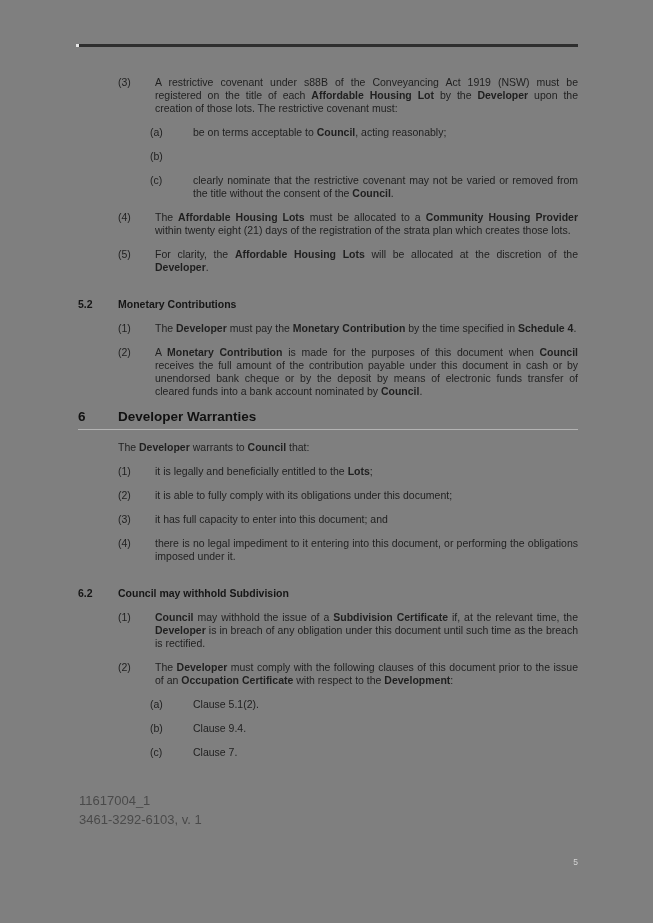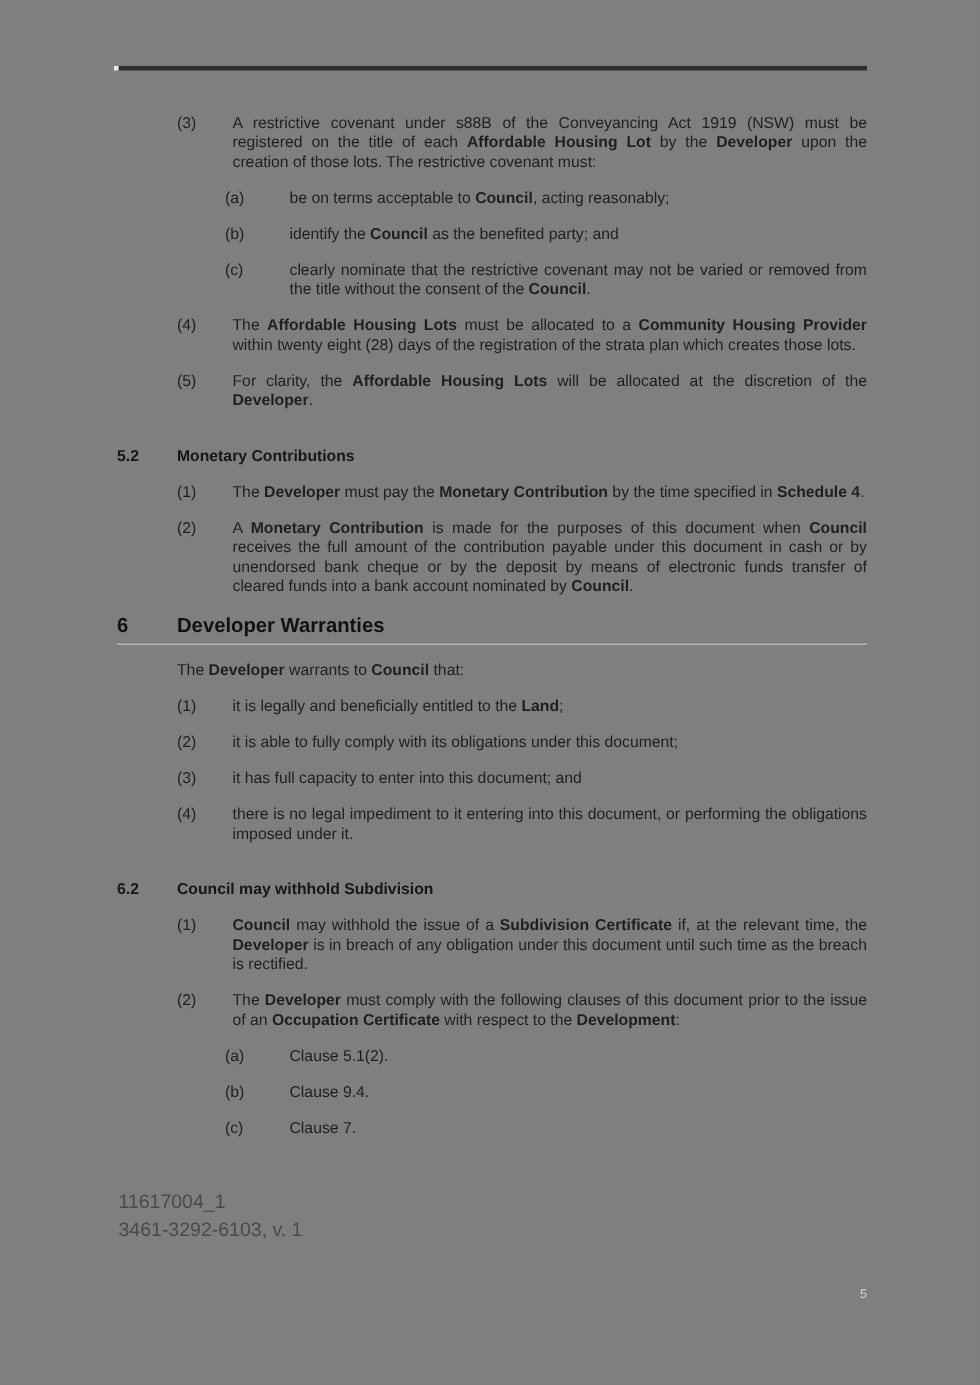--- a/index.html
+++ b/index.html
@@ -100,29 +100,28 @@
       <div class="block li1">
         <span class="num">(3)</span>
         <span class="text"><span>A restrictive covenant under s88B of the </span><span class="i">Conveyancing Act 1919</span><span> (NSW) must be registered on the title of each </span><span class="b">Affordable Housing Lot</span><span> by the </span><span class="b">Developer</span><span> upon the creation of those lots. The restrictive covenant must:</span></span>
       </div>
       <div class="block li2">
         <span class="num">(a)</span>
         <span class="text"><span>be on terms acceptable to </span><span class="b">Council</span><span>, acting reasonably;</span></span>
       </div>
       <div class="block li2">
         <span class="num">(b)</span>
-        <span class="text"><span>identify the </span><span class="b">Council</span><span> as the benefited party; and</span></span>
       </div>
       <div class="block li2">
         <span class="num">(c)</span>
         <span class="text"><span>clearly nominate that the restrictive covenant may not be varied or removed from the title without the consent of the </span><span class="b">Council</span><span>.</span></span>
       </div>
       <div class="block li1">
         <span class="num">(4)</span>
-        <span class="text"><span>The </span><span class="b">Affordable Housing Lots</span><span> must be allocated to a </span><span class="b">Community Housing Provider</span><span> within twenty eight (28) days of the registration of the strata plan which creates those lots.</span></span>
+        <span class="text"><span>The </span><span class="b">Affordable Housing Lots</span><span> must be allocated to a </span><span class="b">Community Housing Provider</span><span> within twenty eight (21) days of the registration of the strata plan which creates those lots.</span></span>
       </div>
       <div class="block li1">
         <span class="num">(5)</span>
         <span class="text"><span>For clarity, the </span><span class="b">Affordable Housing Lots</span><span> will be allocated at the discretion of the </span><span class="b">Developer</span><span>.</span></span>
       </div>
       <div class="block h2">
         <span class="num">5.2</span>
         <span class="title">Monetary Contributions</span>
       </div>
       <div class="block li1">
@@ -133,21 +132,21 @@
         <span class="num">(2)</span>
         <span class="text"><span>A </span><span class="b">Monetary Contribution</span><span> is made for the purposes of this document when </span><span class="b">Council</span><span> receives the full amount of the contribution payable under this document in cash or by unendorsed bank cheque or by the deposit by means of electronic funds transfer of cleared funds into a bank account nominated by </span><span class="b">Council</span><span>.</span></span>
       </div>
       <div class="block h1">
         <span class="num">6</span>
         <span class="title">Developer Warranties</span>
       </div>
       <div class="block p p-intro"><span>The </span><span class="b">Developer</span><span> warrants to </span><span class="b">Council</span><span> that:</span></div>
       <div class="block li1">
         <span class="num">(1)</span>
-        <span class="text"><span>it is legally and beneficially entitled to the </span><span class="b">Land</span><span>;</span></span>
+        <span class="text"><span>it is legally and beneficially entitled to the </span><span class="b">Lots</span><span>;</span></span>
       </div>
       <div class="block li1">
         <span class="num">(2)</span>
         <span class="text"><span>it is able to fully comply with its obligations under this document;</span></span>
       </div>
       <div class="block li1">
         <span class="num">(3)</span>
         <span class="text"><span>it has full capacity to enter into this document; and</span></span>
       </div>
       <div class="block li1">

